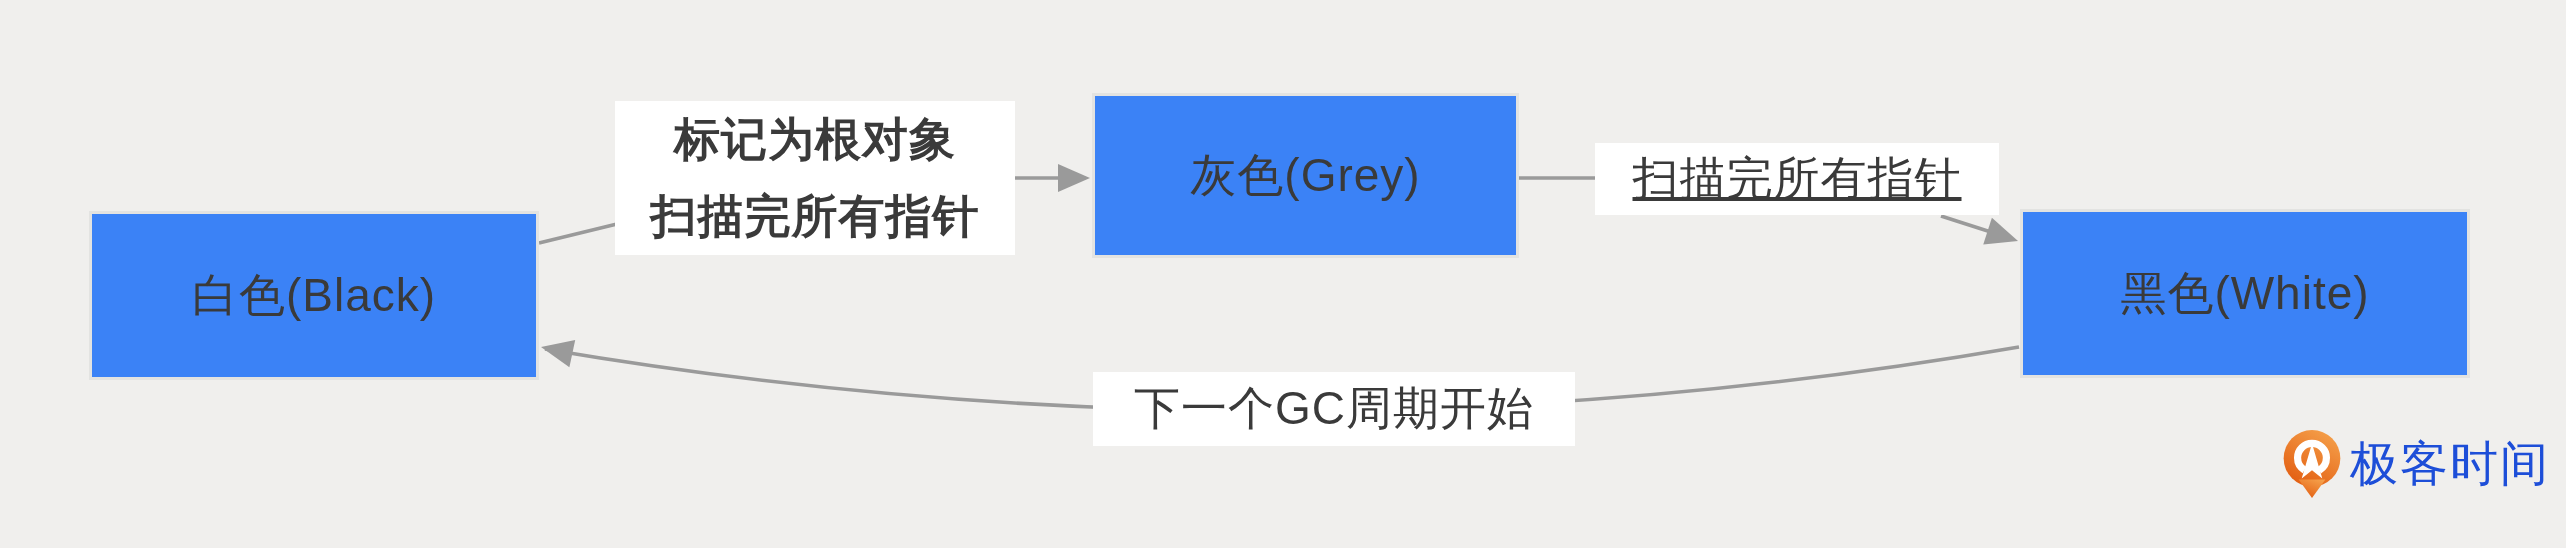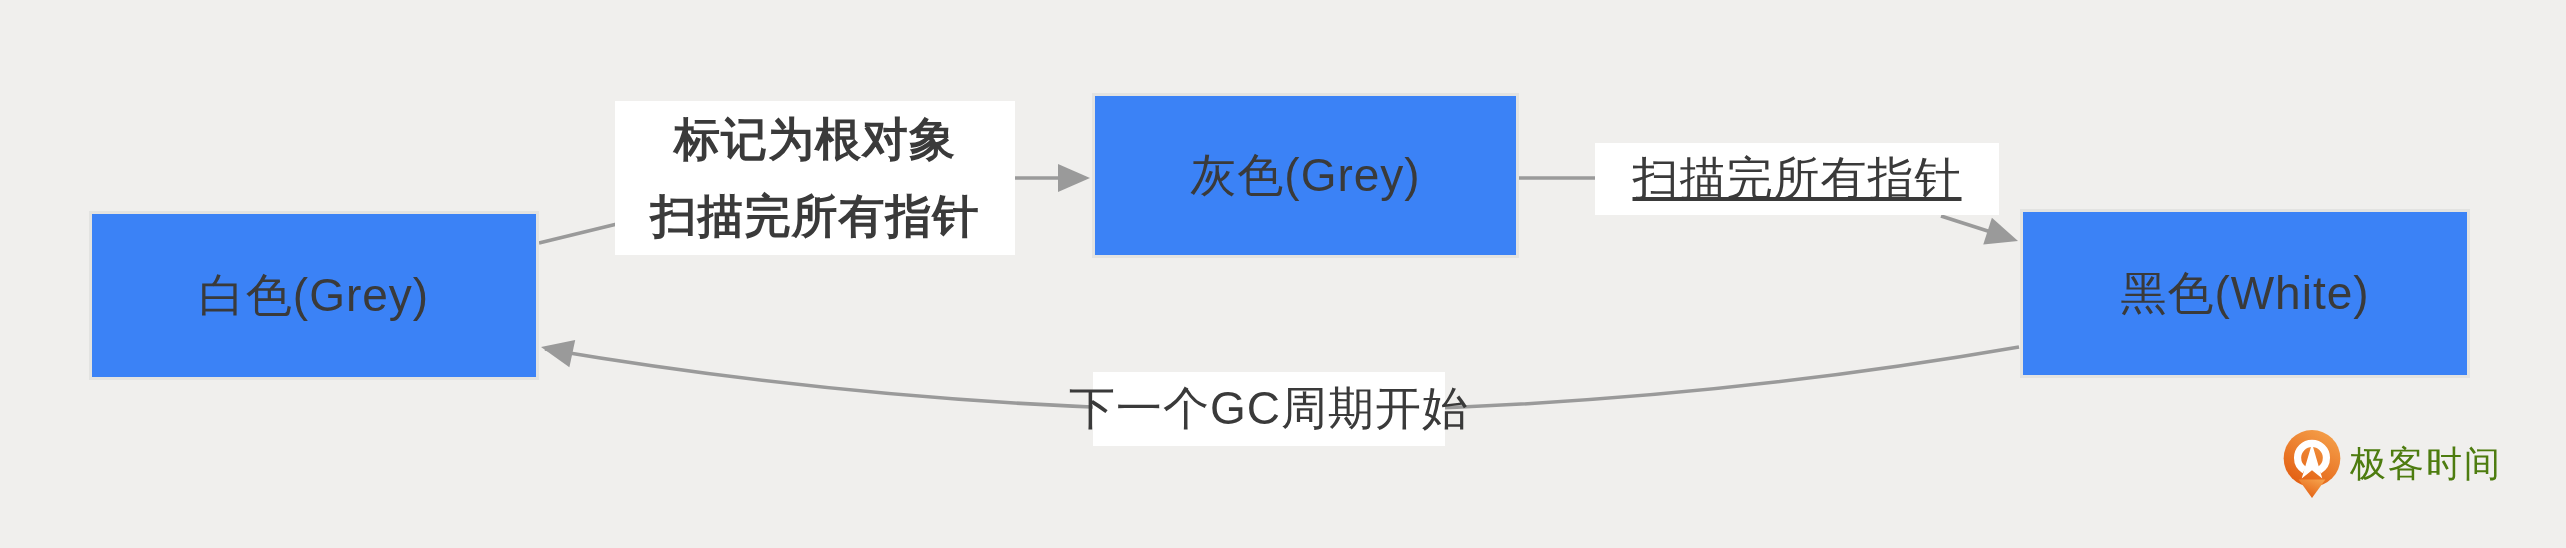--- a/index.html
+++ b/index.html
@@ -50,34 +50,34 @@
     align-items: center;
     justify-content: center;
     text-align: center;
     font-size: 46px;
     letter-spacing: 1px;
     color: #3a3a3a;
     white-space: nowrap;
   }
   #label-mark { left: 615px;  top: 101px; width: 400px; height: 154px; line-height: 77px; font-weight: bold; }
   #label-scan { left: 1595px; top: 143px; width: 404px; height: 72px; text-decoration: underline; }
-  #label-next { left: 1093px; top: 372px; width: 352px; height: 74px; }
+  #label-next { left: 1093px; top: 372px; width: 482px; height: 74px; }
 
   .logo {
     position: absolute;
     left: 2282px;
     top: 430px;
     display: flex;
     align-items: center;
   }
   .logo-text {
     margin-left: 8px;
-    font-size: 36px;
+    font-size: 48px;
     letter-spacing: 2px;
-    color: #4d7c0f;
+    color: #1d4ed8;
     white-space: nowrap;
   }
 </style>
 </head>
 <body>
 
 <div class="stage">
 
   <svg class="connector-layer" viewBox="0 0 2566 548" xmlns="http://www.w3.org/2000/svg">
     <g stroke="#9a9a9a" stroke-width="3.5" fill="none">
@@ -93,21 +93,21 @@
       <path d="M2019 347 Q1283 474 545 349"></path>
     </g>
     <g fill="#9a9a9a" stroke="none">
       <polygon points="0,0 -32,-14 -32,14" transform="translate(1090,178)"></polygon>
       <polygon points="0,0 -32,-14 -32,14" transform="translate(2018,241) rotate(18)"></polygon>
       <polygon points="0,0 -32,-14 -32,14" transform="translate(541,347) rotate(192)"></polygon>
     </g>
   </svg>
 
   <div class="node" id="node-white">
-    <span>白色(Grey)</span>
+    <span>白色(Black)</span>
   </div>
   <div class="node" id="node-grey">
     <span>灰色(Grey)</span>
   </div>
   <div class="node" id="node-black">
     <span>黑色(White)</span>
   </div>
 
   <div class="edge-label" id="label-mark">
     <span>标记为根对象</span>

